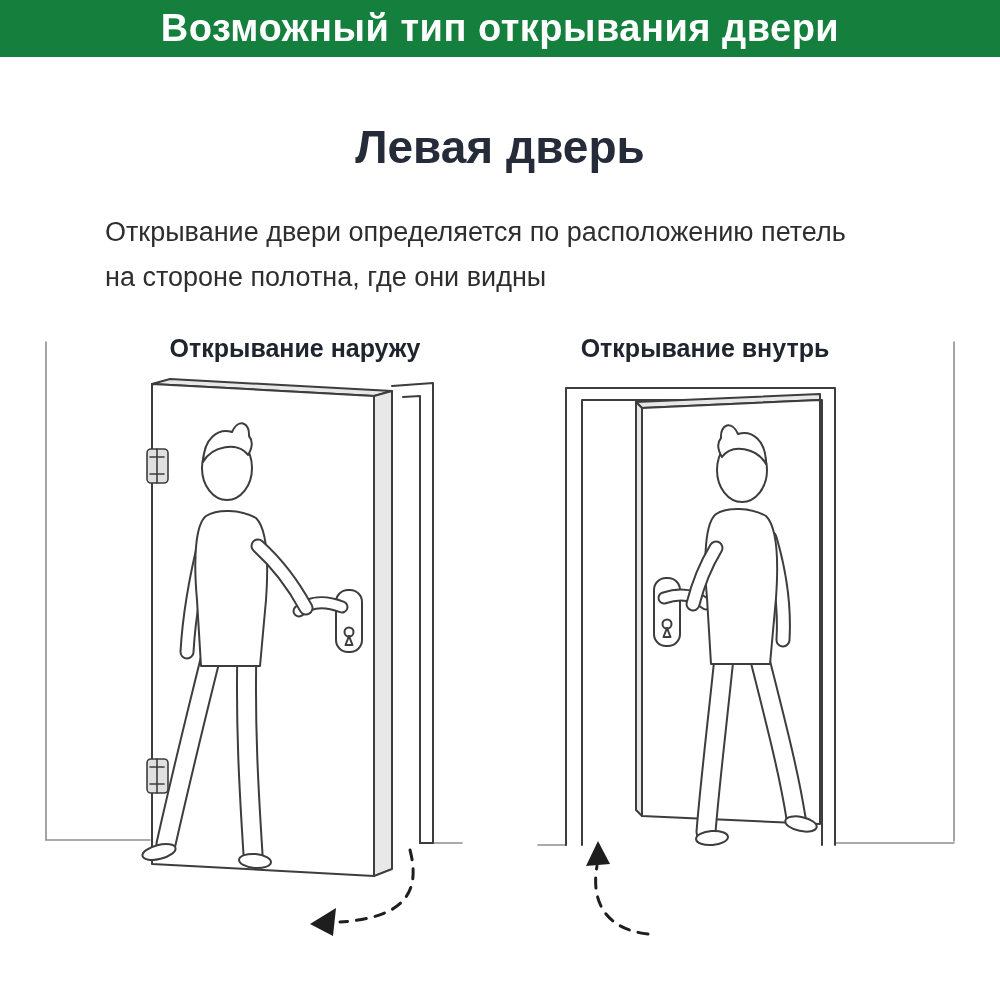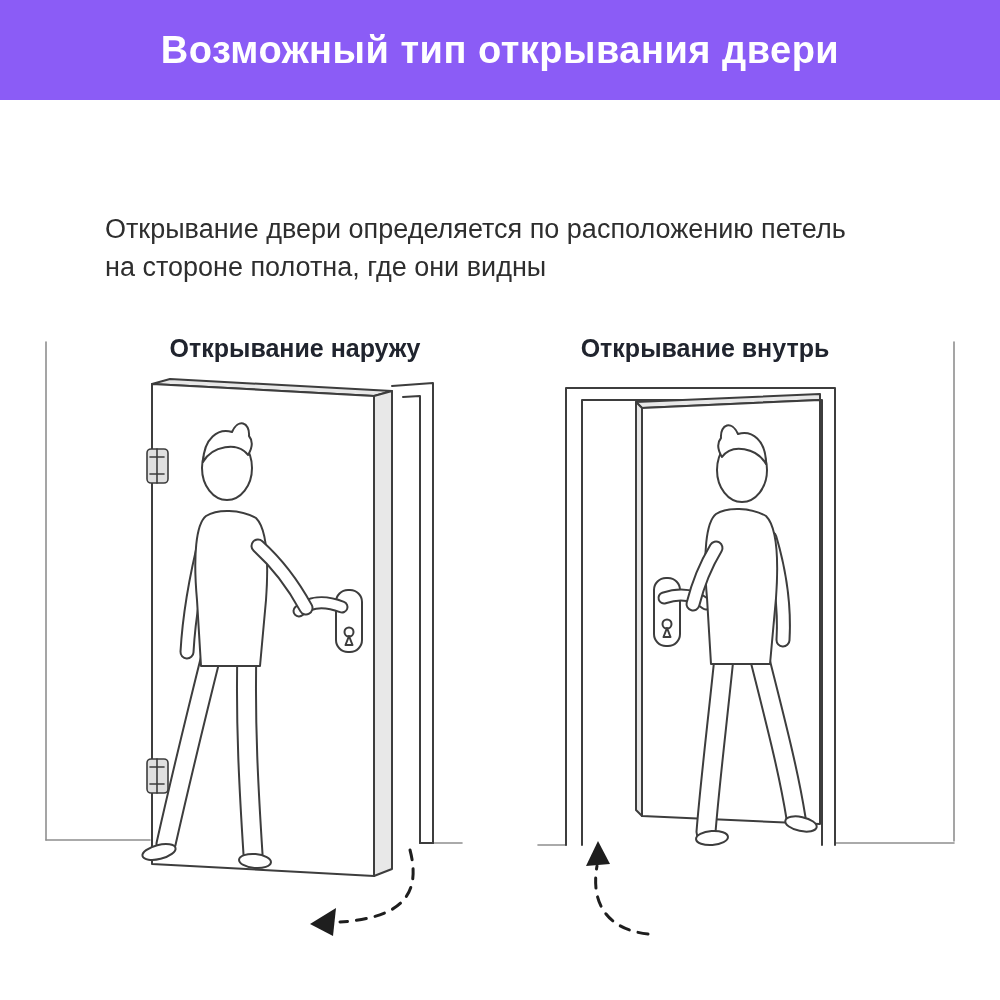--- a/index.html
+++ b/index.html
@@ -1,24 +1,24 @@
 <!DOCTYPE html>
 <html><head>
 <meta charset="utf-8">
 <style>
   html,body{margin:0;padding:0;background:#ffffff;}
   body{width:1000px;height:1000px;font-family:"Liberation Sans",sans-serif;}
   .page{position:relative;width:1000px;height:1000px;background:#ffffff;overflow:hidden;}
-  .banner{position:absolute;top:0;left:0;right:0;height:100px;background:#8b5cf6;
+  .banner{position:absolute;top:0;left:0;right:0;height:57px;background:#15803d;
           display:flex;align-items:center;justify-content:center;text-align:center;}
   .banner h1{margin:0;color:#ffffff;font-size:38px;font-weight:bold;letter-spacing:.5px;}
   .subtitle{position:absolute;top:120px;left:0;width:100%;text-align:center;
             font-size:46px;font-weight:bold;color:#252b38;margin:0;}
   .description{position:absolute;top:210px;left:105px;width:840px;font-size:27px;
-               line-height:38px;color:#2e2e2e;margin:0;white-space:pre-line;}
+               line-height:45px;color:#2e2e2e;margin:0;white-space:pre-line;}
   .panel-label{position:absolute;top:334px;font-size:25px;font-weight:bold;
                color:#20242e;text-align:center;margin:0;}
   .panel-label.outward{left:150px;width:290px;}
   .panel-label.inward{left:560px;width:290px;}
   svg.diagram{position:absolute;top:0;left:0;width:1000px;height:1000px;}
 </style>
 </head>
 <body>
 
 <div class="page">
@@ -149,20 +149,21 @@
         <path d="M648,934 C610,930 590,906 597,866" stroke-width="3" stroke-dasharray="10 9"></path>
         <polygon points="598,841 586,866 610,864" fill="#1e1e1e" stroke="none"></polygon>
       </g>
     </g>
   </svg>
 
   <header class="banner">
     <h1>Возможный тип открывания двери</h1>
   </header>
 
+  <h2 class="subtitle">Левая дверь</h2>
 
   <p class="description">Открывание двери определяется по расположению петель
 на стороне полотна, где они видны</p>
 
   <p class="panel-label inward">Открывание внутрь</p>
   <p class="panel-label outward">Открывание наружу</p>
 
 </div>
 
 </body></html>

